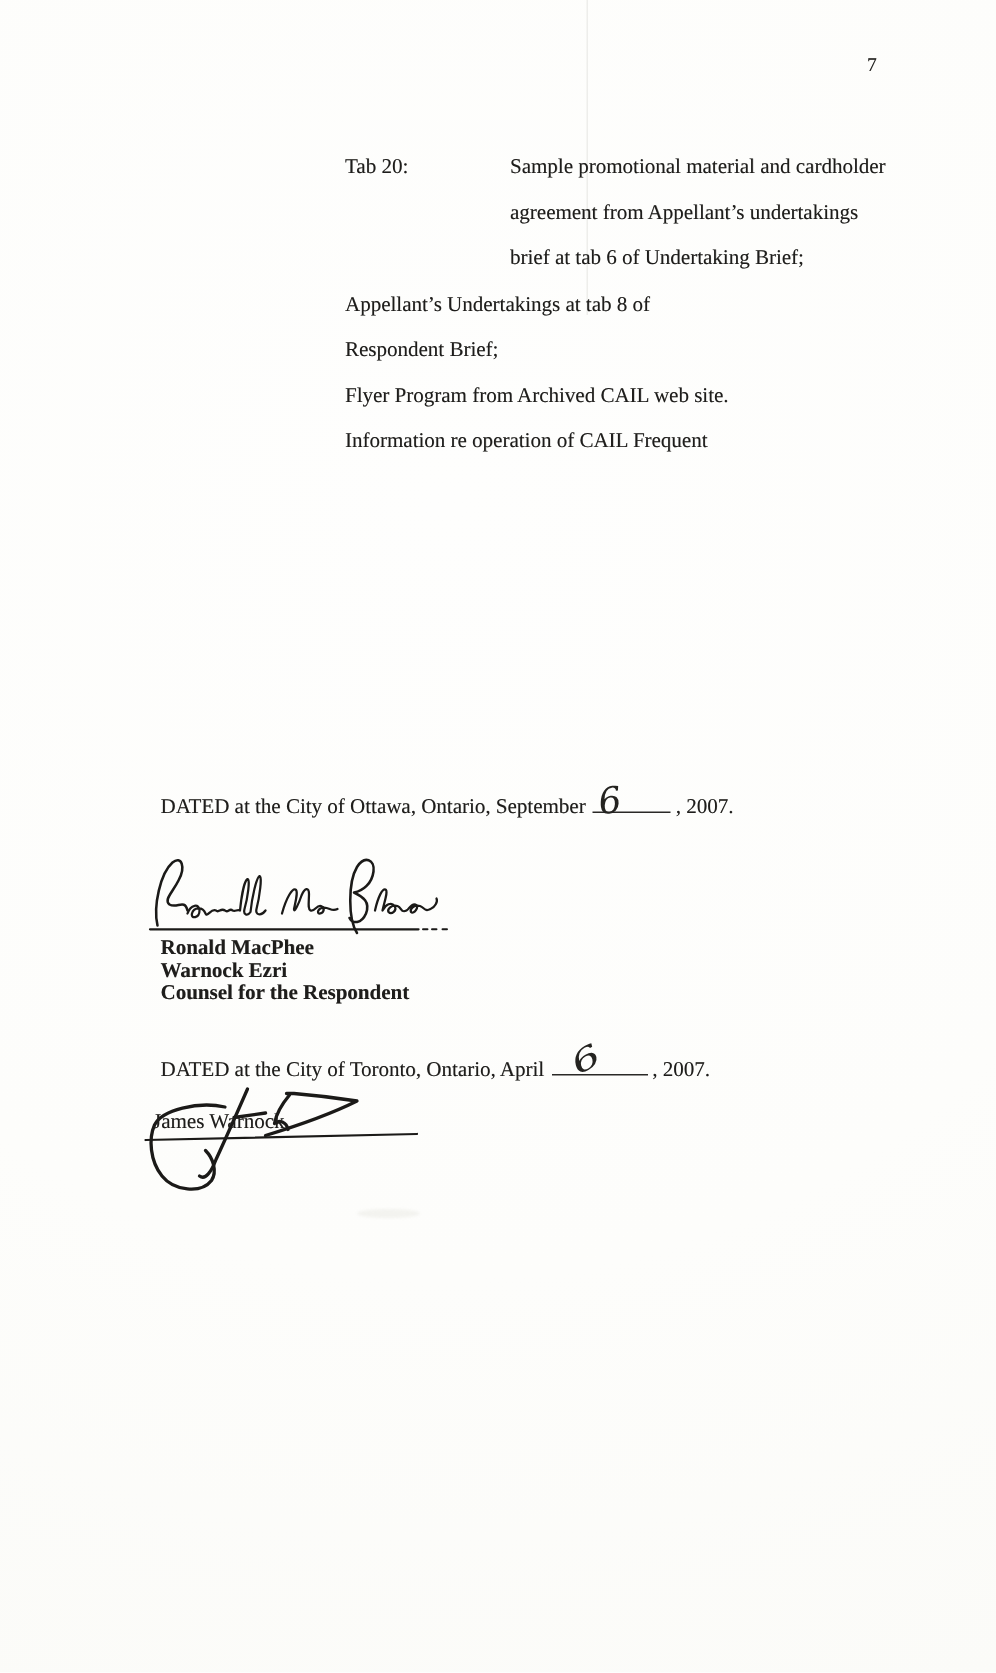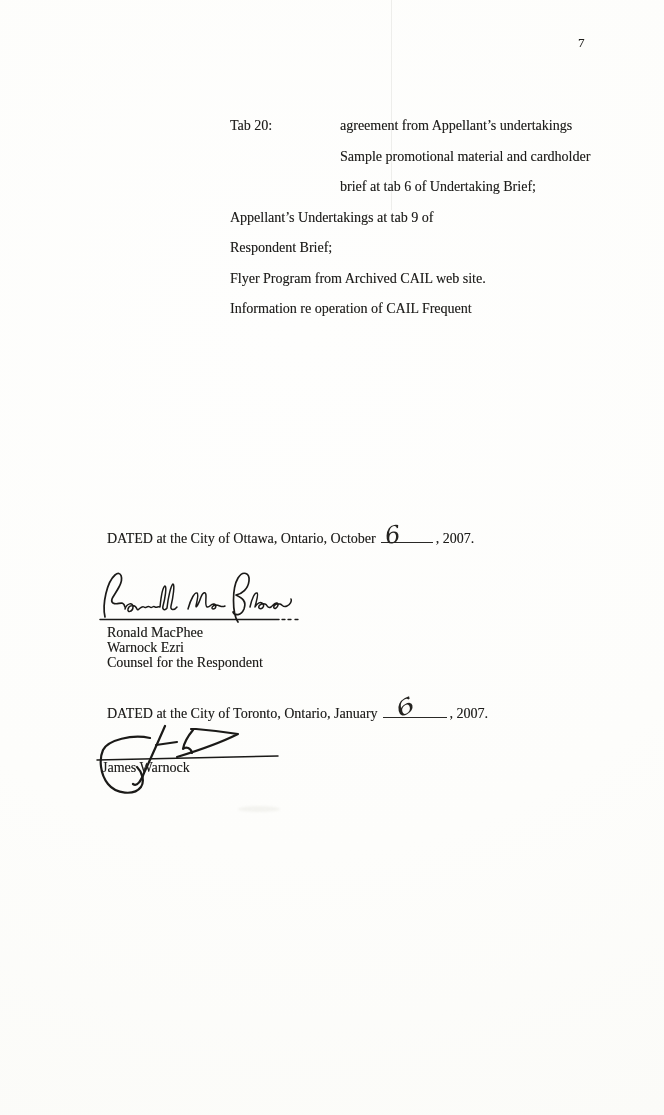--- a/index.html
+++ b/index.html
@@ -22,21 +22,21 @@
     position: absolute;
     left: 578px;
     top: 35px;
     font-size: 13px;
   }
 
   
   .tab-list {
     position: absolute;
     left: 230px;
-    top: 111px;
+    top: 97px;
   }
   .tab-row {
     display: flex;
     align-items: flex-start;
   }
   .tab-label {
     width: 110px;
     flex: 0 0 110px;
     font-size: 14px;
     line-height: 30.5px;
@@ -106,26 +106,27 @@
 
   .names-block {
     position: absolute;
     left: 107px;
     top: 625px;
     font-size: 14px;
   }
   .names-block .name-line {
     line-height: 15.2px;
     white-space: nowrap;
+    font-weight: bold;
   }
 
   .james-name {
     position: absolute;
     left: 102px;
-    top: 760px;
+    top: 741px;
     font-size: 14px;
     white-space: nowrap;
   }
 
   
   .scan-streak {
     position: absolute;
     left: 391px;
     top: 0;
     width: 1px;
@@ -151,43 +152,43 @@
   <div class="scan-streak"></div>
   <div class="scan-smudge"></div>
 
   <div class="page-number">7</div>
 
   <div class="tab-list">
 
     <div class="tab-row">
       <div class="tab-label">Tab 20:</div>
       <div class="tab-desc">
+        <div class="line">Sample promotional material and cardholder</div>
         <div class="line">agreement from Appellant’s undertakings</div>
-        <div class="line">Sample promotional material and cardholder</div>
         <div class="line">brief at tab 6 of Undertaking Brief;</div>
       </div>
     </div>
 
     <div class="tab-row">
       <div class="tab-desc">
-        <div class="line">Appellant’s Undertakings at tab 9 of</div>
+        <div class="line">Appellant’s Undertakings at tab 8 of</div>
         <div class="line">Respondent Brief;</div>
       </div>
     </div>
 
     <div class="tab-row">
       <div class="tab-desc">
         <div class="line">Flyer Program from Archived CAIL web site.</div>
         <div class="line">Information re operation of CAIL Frequent</div>
       </div>
     </div>
 
   </div>
 
-  <div class="dated-line dated-ottawa"><span>DATED at the City of Ottawa, Ontario, October</span><span class="blank ottawa"><span class="handwritten-day">6</span></span><span>, 2007.</span></div>
+  <div class="dated-line dated-ottawa"><span>DATED at the City of Ottawa, Ontario, September</span><span class="blank ottawa"><span class="handwritten-day">6</span></span><span>, 2007.</span></div>
 
   <svg class="sig-svg sig-macphee" width="205" height="52" viewBox="0 0 205 52" xmlns="http://www.w3.org/2000/svg">
 
     <path d="M8,46 C5,33 10,11 18,4 C24,-1 27,7 22,16 C18,24 12,29 16,32 C21,35 26,28 28,36" stroke-width="1.7"></path>
 
     <path d="M28,38 C30,32 36,31 36,36 C36,41 30,42 31,38 C32,34 38,33 40,38 C41,41 44,34 47,36 C49,38 50,34 53,36 C55,38 56,34 58,36 C60,37 61,35 63,36 C64,26 66,16 68,15 C70,15 68,28 66,35 C65,39 68,40 70,37 C71,27 74,14 76,13 C78,13 76,27 74,35 C73,39 77,40 80,36" stroke-width="1.5"></path>
 
     <path d="M91,38 C94,27 98,21 100,22 C102,23 100,30 99,35 C99,38 102,32 104,26 C106,21 109,20 109,25 C109,30 108,35 110,36 C113,37 114,32 117,33 C120,34 119,38 116,38 C114,38 115,34 119,34 C123,34 124,37 128,35" stroke-width="1.5"></path>
 
     <path d="M141,51 C135,42 135,17 141,7 C146,-1 153,2 152,10 C151,18 145,23 139,24 C145,27 150,30 147,38 C144,45 138,45 136,41" stroke-width="1.7"></path>
@@ -197,21 +198,21 @@
     <path d="M3,48.5 L182,48.5" stroke-width="1.5"></path>
     <path d="M185,48.5 l3,0 M191,48.5 l3,0 M198,48.5 l3,0" stroke-width="1.3"></path>
   </svg>
 
   <div class="names-block">
     <div class="name-line">Ronald MacPhee</div>
     <div class="name-line">Warnock Ezri</div>
     <div class="name-line">Counsel for the Respondent</div>
   </div>
 
-  <div class="dated-line dated-toronto"><span>DATED at the City of Toronto, Ontario, January</span><span class="blank toronto"><span class="handwritten-day">6</span></span><span>, 2007.</span></div>
+  <div class="dated-line dated-toronto"><span>DATED at the City of Toronto, Ontario, April</span><span class="blank toronto"><span class="handwritten-day">6</span></span><span>, 2007.</span></div>
 
   <svg class="sig-svg sig-warnock" width="200" height="84" viewBox="0 0 200 84" xmlns="http://www.w3.org/2000/svg">
 
     <path d="M58,24 C40,20 16,26 11,36 C7,45 8,60 16,70 C24,80 42,82 49,73 C53,67 50,58 45,53" stroke-width="2.2"></path>
 
     <path d="M73,12 C66,28 58,46 52,59 C49,67 45,73 41,70" stroke-width="2.2"></path>
 
     <path d="M64,31 L85,28" stroke-width="2.2"></path>
 
     <path d="M101,16 C96,22 92,29 91,35 C94,32 99,34 100,39" stroke-width="2.2"></path>

